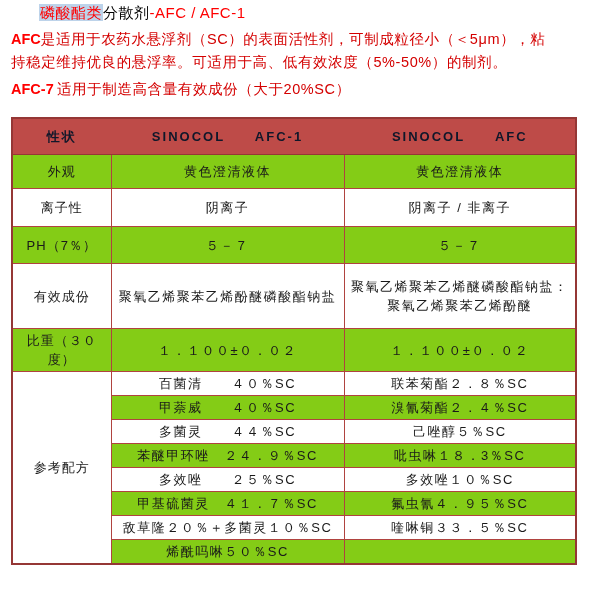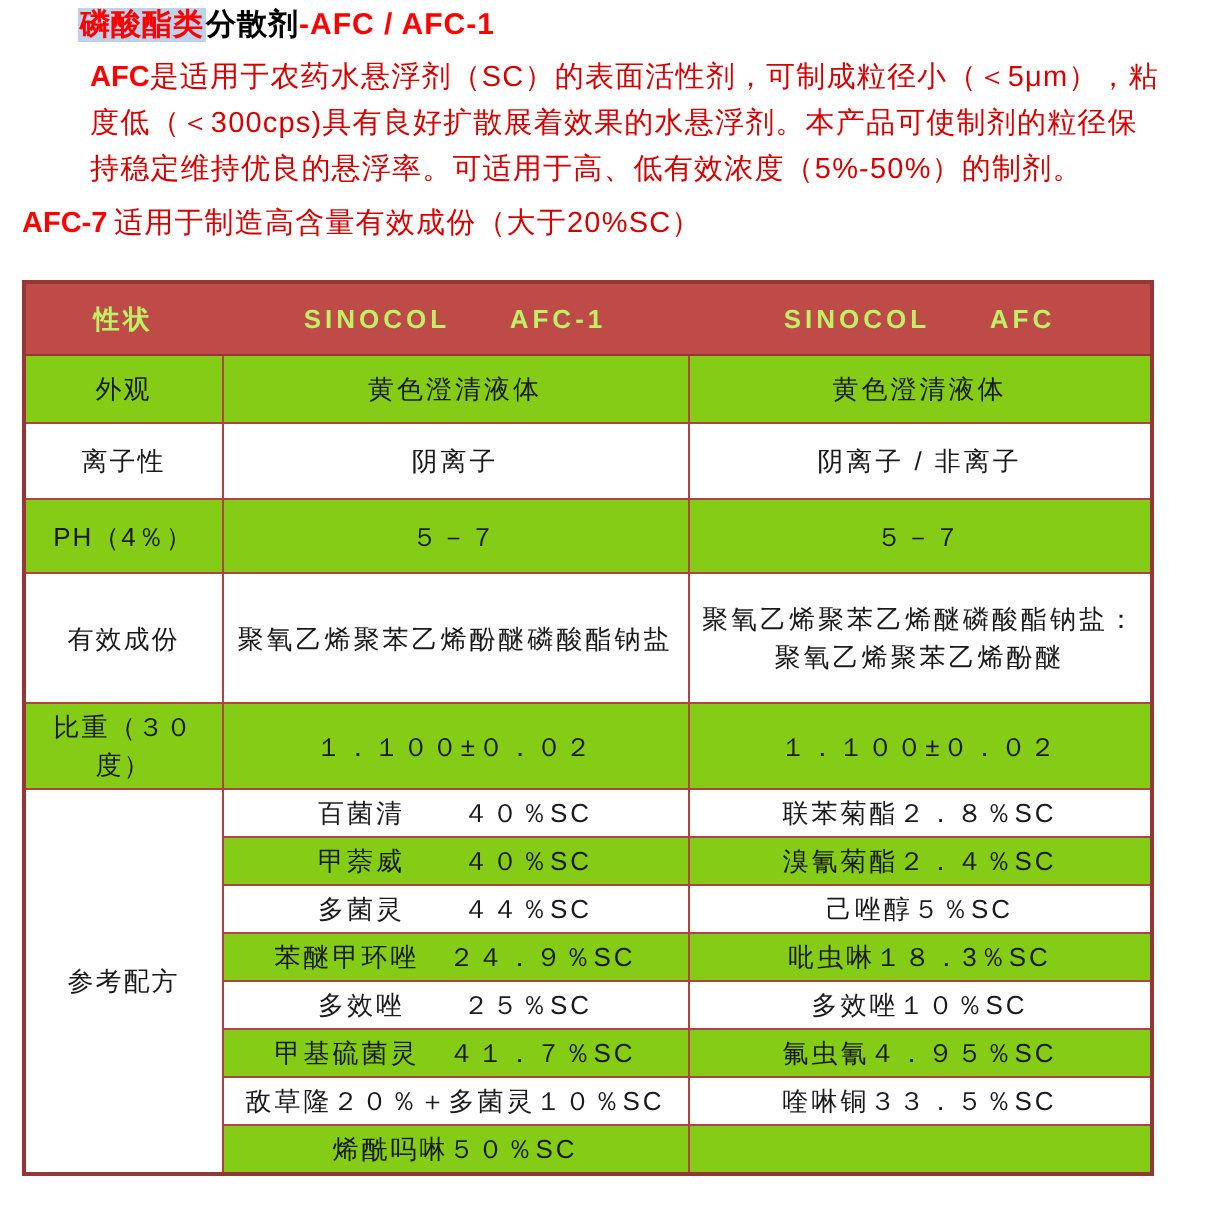--- a/index.html
+++ b/index.html
@@ -4,24 +4,24 @@
 <style>
   html,body{margin:0;padding:0;background:#ffffff;}
   body{
     width:603px;height:610px;overflow:hidden;
     font-family:"Liberation Sans","DejaVu Sans",sans-serif;
     -webkit-font-smoothing:antialiased;
   }
   .page{padding:3px 10px 0 11px;}
 
   
-  .doc-title{font-size:15px;font-weight:bold;color:#000;letter-spacing:0.5px;line-height:20px;padding-left:28px;}
+  .doc-title{font-size:15px;font-weight:normal;color:#000;letter-spacing:0.5px;line-height:20px;padding-left:28px;}
   .doc-title .hl{background:#bdd3ea;color:#ff0000;padding:0 1px;}
   .doc-title .red{color:#ff0000;}
-  .intro{margin-top:5px;margin-left:34px;}
+  .intro{margin-top:5px;}
   .intro-line{color:#d40000;font-size:14.5px;line-height:23px;letter-spacing:0.6px;white-space:pre;}
   .bold-red{color:#ff0000;font-weight:bold;letter-spacing:0;}
   .usage{margin-top:4px;}
   .usage-line{color:#d40000;font-size:14.5px;line-height:22px;letter-spacing:0.6px;}
   .usage-line .lbl{display:inline-block;min-width:46px;color:#ff0000;font-weight:bold;letter-spacing:0;}
 
   
   table.product{
     border-collapse:collapse;table-layout:fixed;
     width:564px;margin-top:17px;
@@ -29,21 +29,21 @@
   }
   col.c1{width:99px;}col.c2{width:233px;}col.c3{width:232px;}
   td{
     border:1.5px solid #b0433f;
     font-size:13px;color:#1a1a1a;
     text-align:center;vertical-align:middle;
     padding:2px 3px;letter-spacing:1.5px;
     white-space:pre-wrap;line-height:19px;
   }
   tr.thead td{
-    background:#be4b48;color:#bef264;height:31px;
+    background:#be4b48;color:#0f172a;height:31px;
     border-color:#be4b48;border-bottom-color:#953735;
     font-weight:bold;letter-spacing:2px;
   }
   tr.pink td{background:#84cc16;}
   tr.white td{background:#ffffff;}
   td.label-cell{letter-spacing:1px;}
   tr.r-appearance td{height:29px;}
   tr.r-ionic td{height:33px;}
   tr.r-ph td{height:32px;}
   tr.r-active td{height:60px;}
@@ -55,21 +55,20 @@
 <body>
 
 <div class="page">
 
   <div class="doc-title">
     <span class="hl">磷酸酯类</span><span>分散剂</span><span class="red">-AFC / AFC-1</span>
   </div>
 
   <div class="intro">
     <div class="intro-line"><span class="bold-red">AFC</span><span>是适用于农药水悬浮剂（SC）的表面活性剂，可制成粒径小（＜5μm），粘</span></div>
-    <div class="intro-line">度低（＜300cps)具有良好扩散展着效果的水悬浮剂。本产品可使制剂的粒径保</div>
     <div class="intro-line">持稳定维持优良的悬浮率。可适用于高、低有效浓度（5%-50%）的制剂。</div>
   </div>
 
   <div class="usage">
     <div class="usage-line"><span class="lbl">AFC-7</span><span>适用于制造高含量有效成份（大于20%SC）</span></div>
   </div>
 
   <table class="product">
     <colgroup>
         <col class="c1">
@@ -90,21 +89,21 @@
       <td>黄色澄清液体</td>
     </tr>
 
     <tr class="white r-ionic">
       <td class="label-cell">离子性</td>
       <td>阴离子</td>
       <td>阴离子 / 非离子</td>
     </tr>
 
     <tr class="pink r-ph">
-      <td class="label-cell">PH（4％）</td>
+      <td class="label-cell">PH（7％）</td>
       <td>５－７</td>
       <td>５－７</td>
     </tr>
 
     <tr class="white r-active">
       <td class="label-cell">有效成份</td>
       <td>聚氧乙烯聚苯乙烯酚醚磷酸酯钠盐</td>
       <td>聚氧乙烯聚苯乙烯醚磷酸酯钠盐：聚氧乙烯聚苯乙烯酚醚</td>
     </tr>
 

